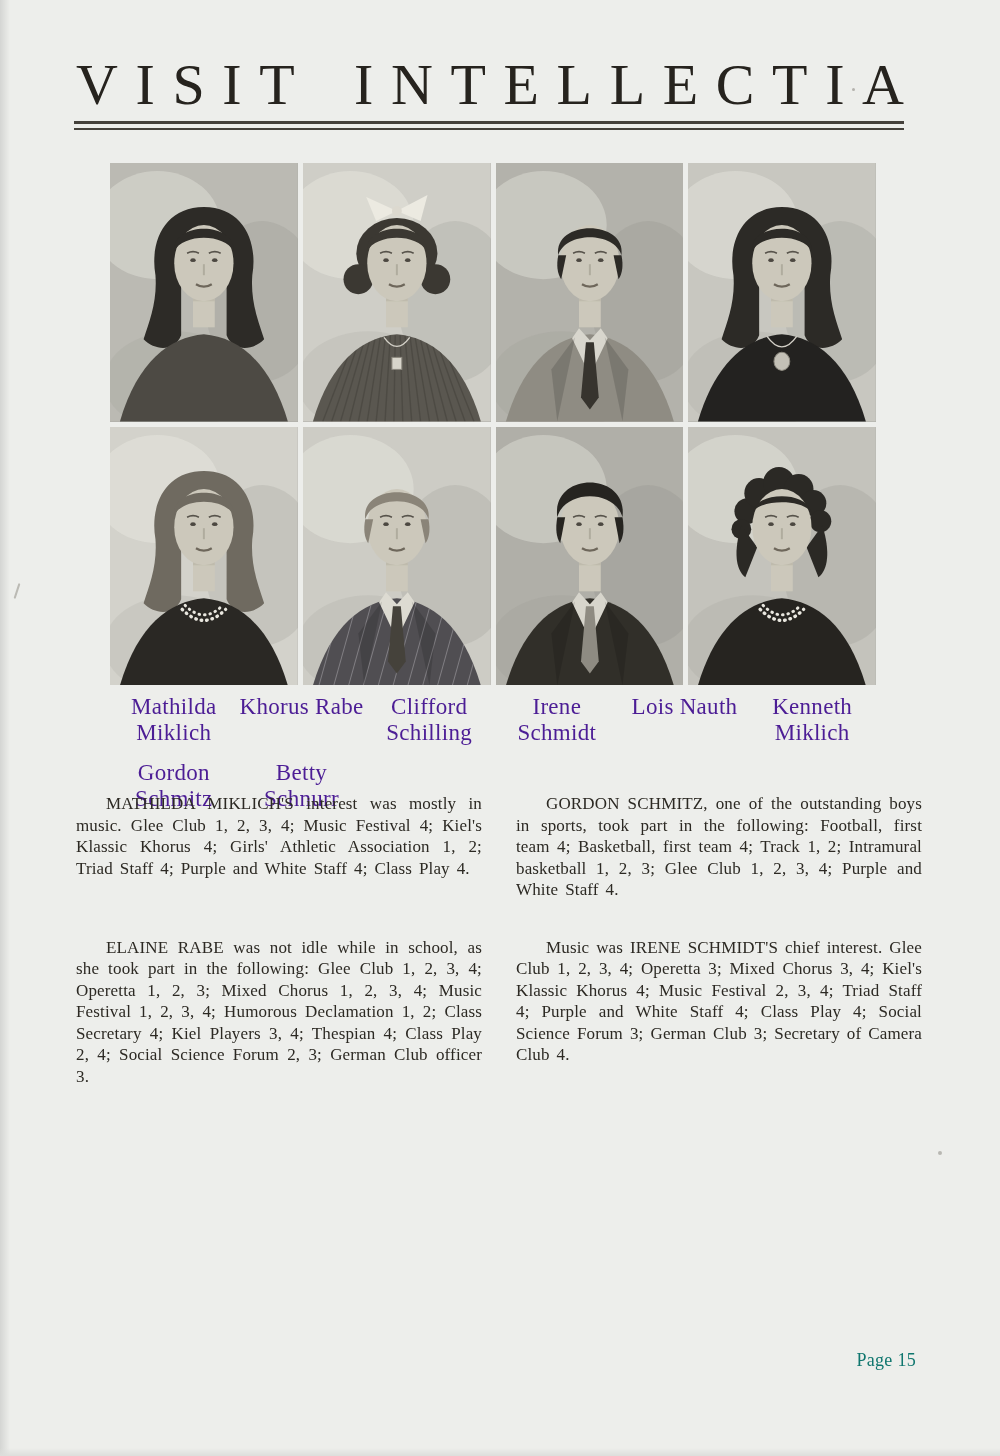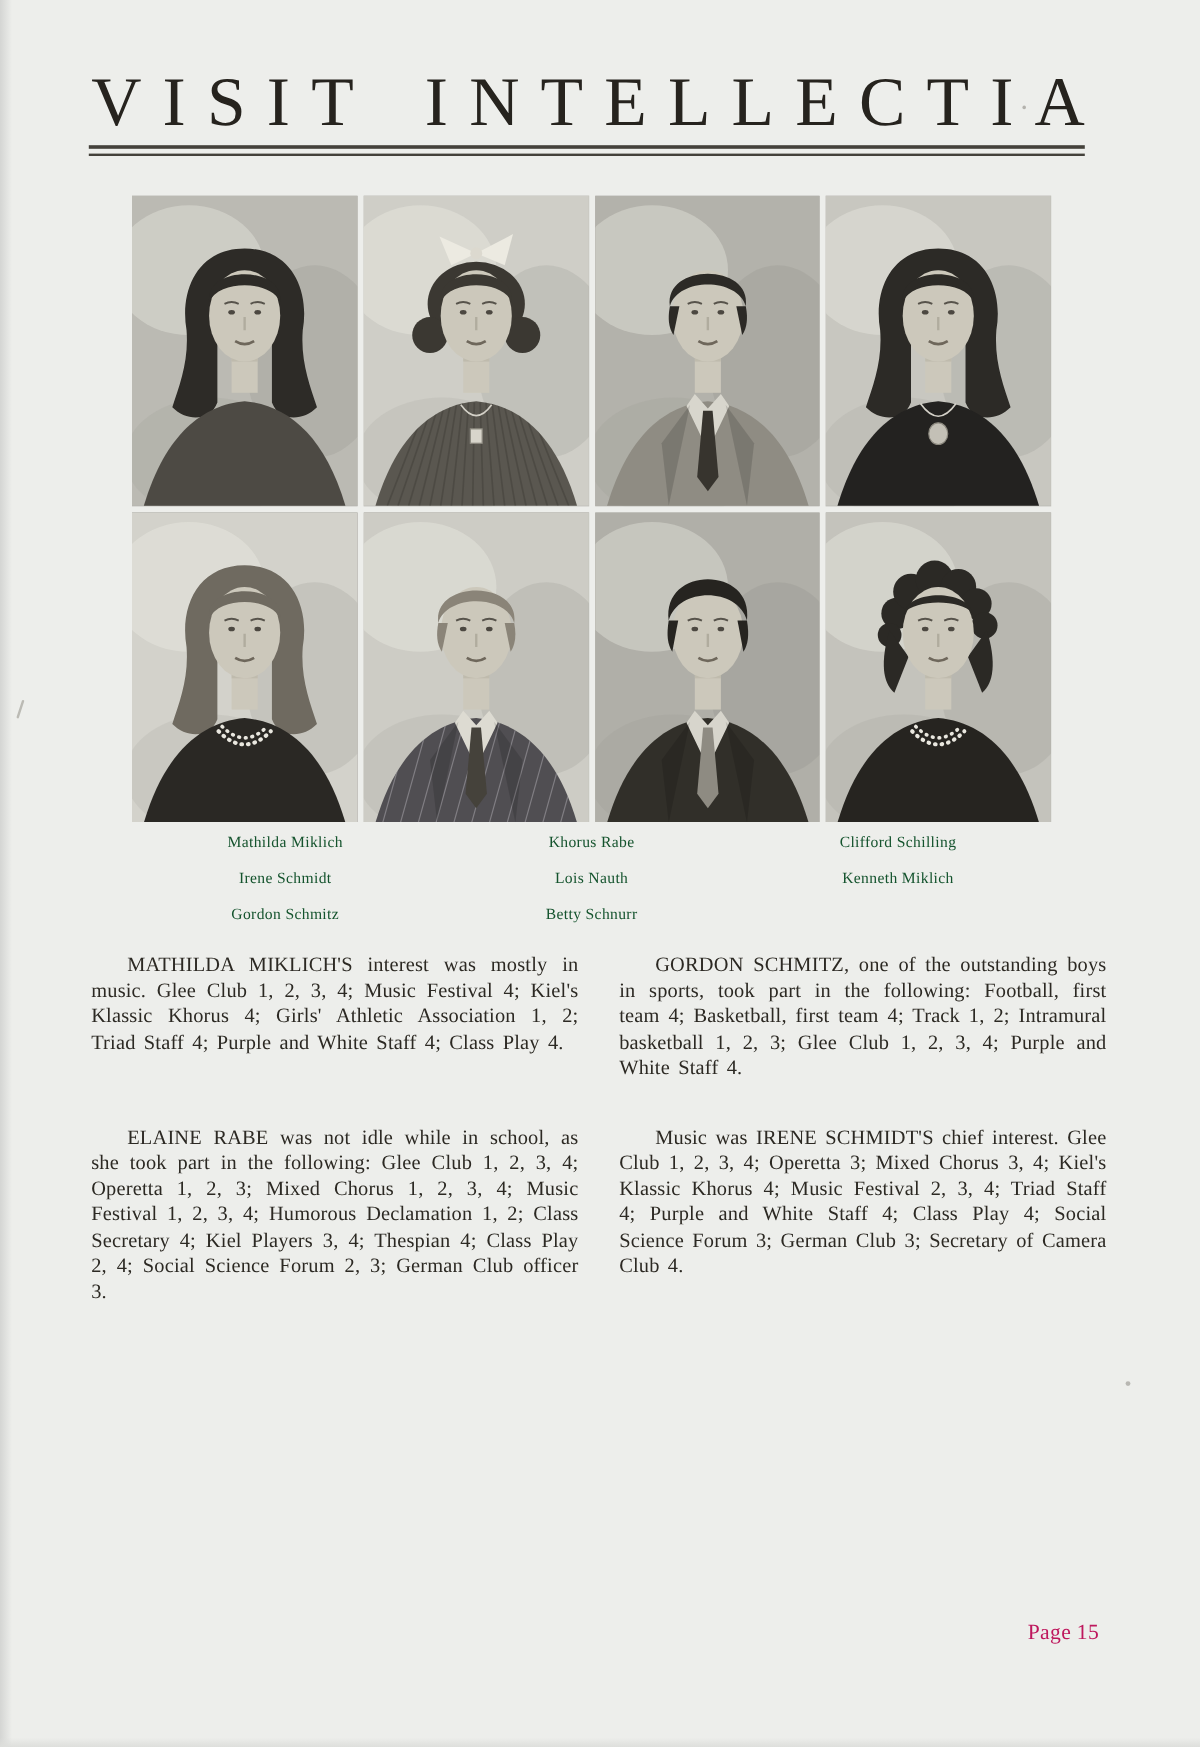--- a/index.html
+++ b/index.html
@@ -49,40 +49,40 @@
     display:grid;grid-template-columns:repeat(4,1fr);grid-template-rows:1fr 1fr;
     gap:5px;
   }
   .photo{position:relative;margin:0;overflow:hidden;background:#bdbcb6;
     box-shadow:0 0 0 1px rgba(120,118,110,.25) inset;}
   .photo svg{display:block;width:100%;height:100%;}
 
   
   .names{
     position:absolute;top:694px;left:110px;width:766px;
-    display:grid;grid-template-columns:repeat(3,1fr);row-gap:14px;
-    font-size:13px;color:#14532d;
+    display:grid;grid-template-columns:repeat(6,1fr);row-gap:14px;
+    font-size:23px;color:#4c1d95;
   }
   .names .name{text-align:center;letter-spacing:.3px;}
 
   
   .bios{
     position:absolute;top:793px;left:76px;width:846px;
     display:grid;grid-template-columns:406px 406px;column-gap:34px;row-gap:36px;
     font-size:17px;line-height:21.5px;
   }
   .bio{
     margin:0;text-align:justify;text-indent:30px;
     word-spacing:2.5px;letter-spacing:.15px;color:#2c2923;font-family:Liberation Serif, serif;
   }
 
   
   .pageno{
     position:absolute;top:1350px;right:84px;
-    font-size:18px;color:#be185d;letter-spacing:.3px;
+    font-size:18px;color:#0f766e;letter-spacing:.3px;
   }
 
   
   .speck{position:absolute;background:#8d8b84;border-radius:50%;}
   .speck.s1{left:938px;top:1151px;width:4px;height:4px;opacity:.55;}
   .speck.s2{left:852px;top:88px;width:3px;height:3px;opacity:.6;}
   .scratch{
     position:absolute;left:16px;top:583px;width:2px;height:16px;
     background:#9a988f;transform:rotate(18deg);opacity:.6;border-radius:2px;
   }

